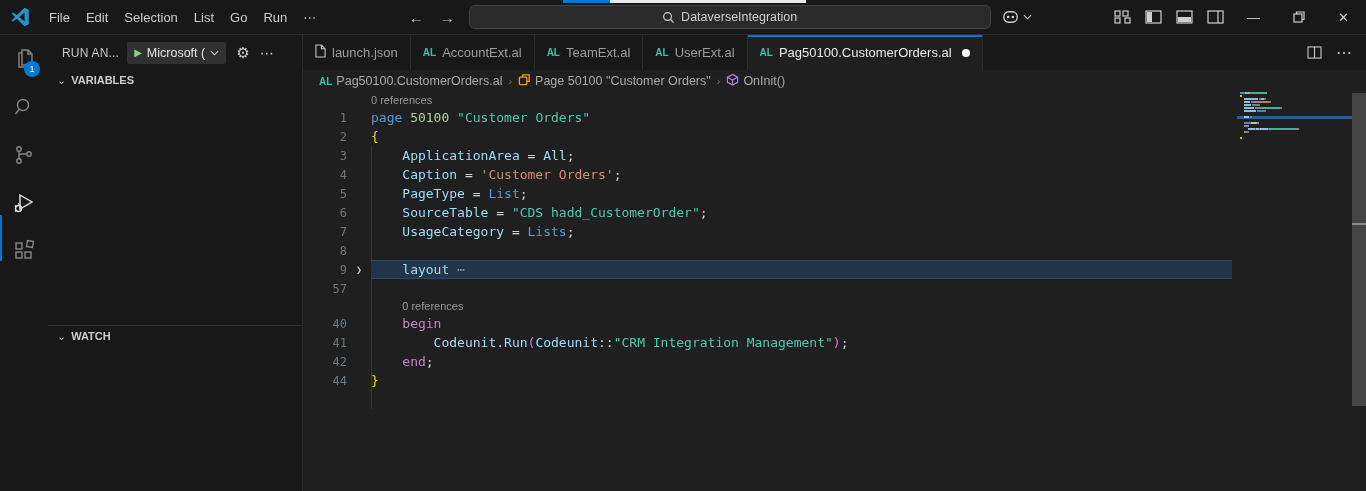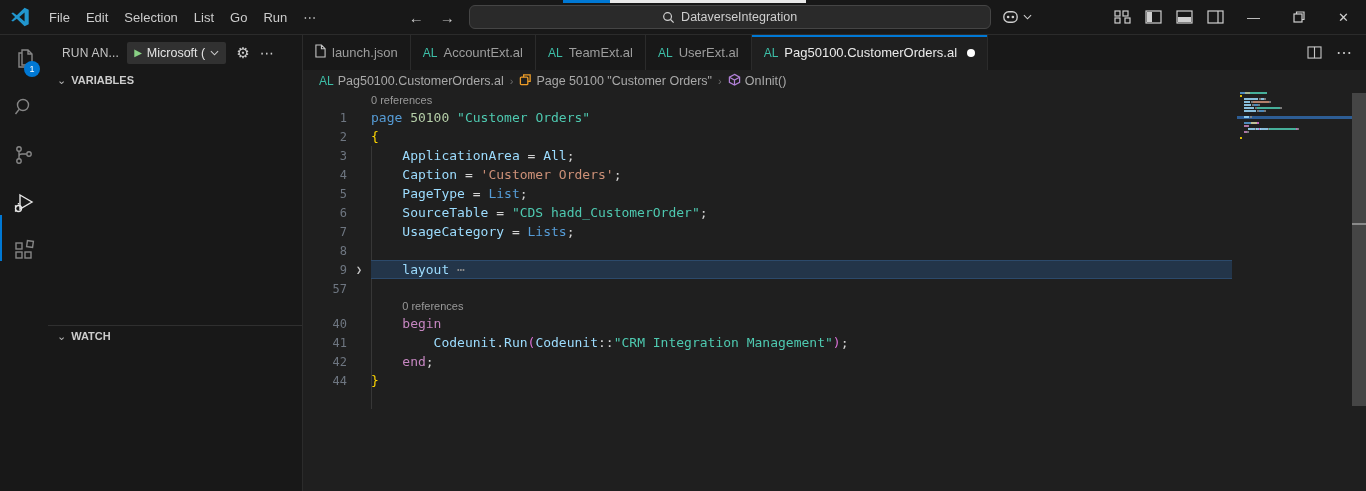--- a/index.html
+++ b/index.html
@@ -56,21 +56,21 @@
   .chev { color:#b5b5b5; font-weight:normal; }
 
   
   #editorgroup { flex:1; display:flex; flex-direction:column; background:#1f1f1f; min-width:0; }
   #tabbar { height:35px; background:#181818; display:flex; align-items:stretch; flex:none; }
   #tabs { display:flex; }
   .tab { display:flex; align-items:center; gap:6px; padding:0 12px; font-size:13px; color:#9d9d9d;
          border-right:1px solid #2b2b2b; background:#181818; position:relative; white-space:nowrap; }
   .tab.active { background:#1f1f1f; color:#eaeaea; }
   .tab.active::before { content:""; position:absolute; left:0; top:0; right:0; height:2px; }
-  .al-badge { font-size:12px; font-weight:normal; }
+  .al-badge { font-size:10px; font-weight:bold; }
   .mod-dot { width:8px; height:8px; border-radius:50%; margin-left:4px; }
   #tab-actions { margin-left:auto; display:flex; align-items:center; gap:14px; padding-right:14px; color:#c5c5c5; }
 
   #breadcrumbs { height:22px; display:flex; align-items:center; padding-left:16px; gap:4px;
                  font-size:12.5px; color:#a9a9a9; flex:none; }
   .bc-item { display:flex; align-items:center; gap:4px; }
   .bc-sep { color:#6b6b6b; font-size:11px; padding:0 2px; }
 
   
   #code { position:relative; flex:1; overflow:hidden; font-family:"DejaVu Sans Mono", monospace; }

